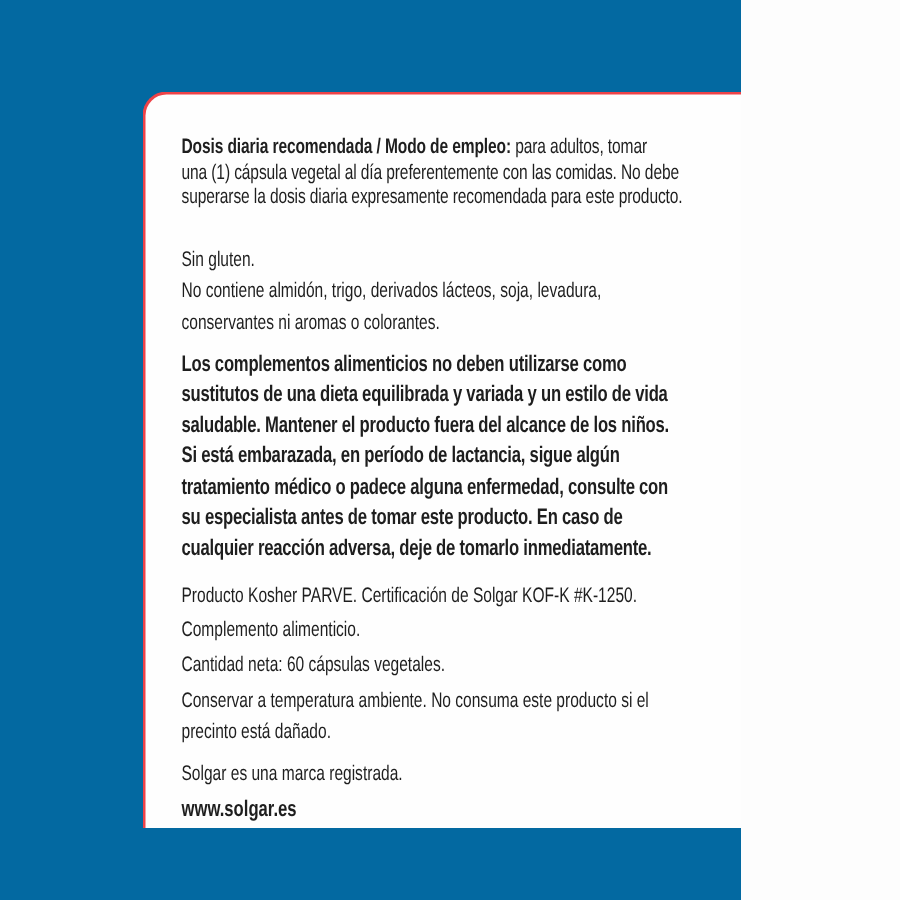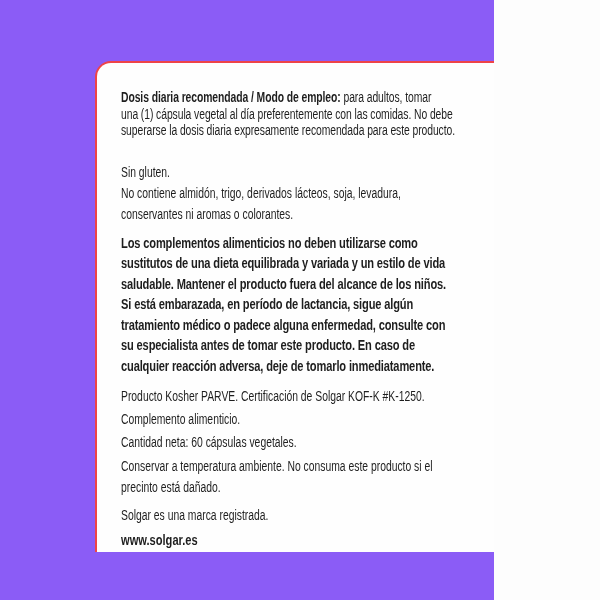--- a/index.html
+++ b/index.html
@@ -7,21 +7,21 @@
     padding: 0;
     width: 600px;
     height: 600px;
     background: #fdfdfd;
     font-family: "Liberation Sans", sans-serif;
   }
   .canvas {
     position: relative;
     width: 494px;
     height: 600px;
-    background: #8b5cf6;
+    background: #0369a1;
     overflow: hidden;
   }
   .label-box {
     position: absolute;
     left: 95px;
     top: 61px;
     width: 414px;
     height: 491px;
     box-sizing: border-box;
     background: #fefefe;

